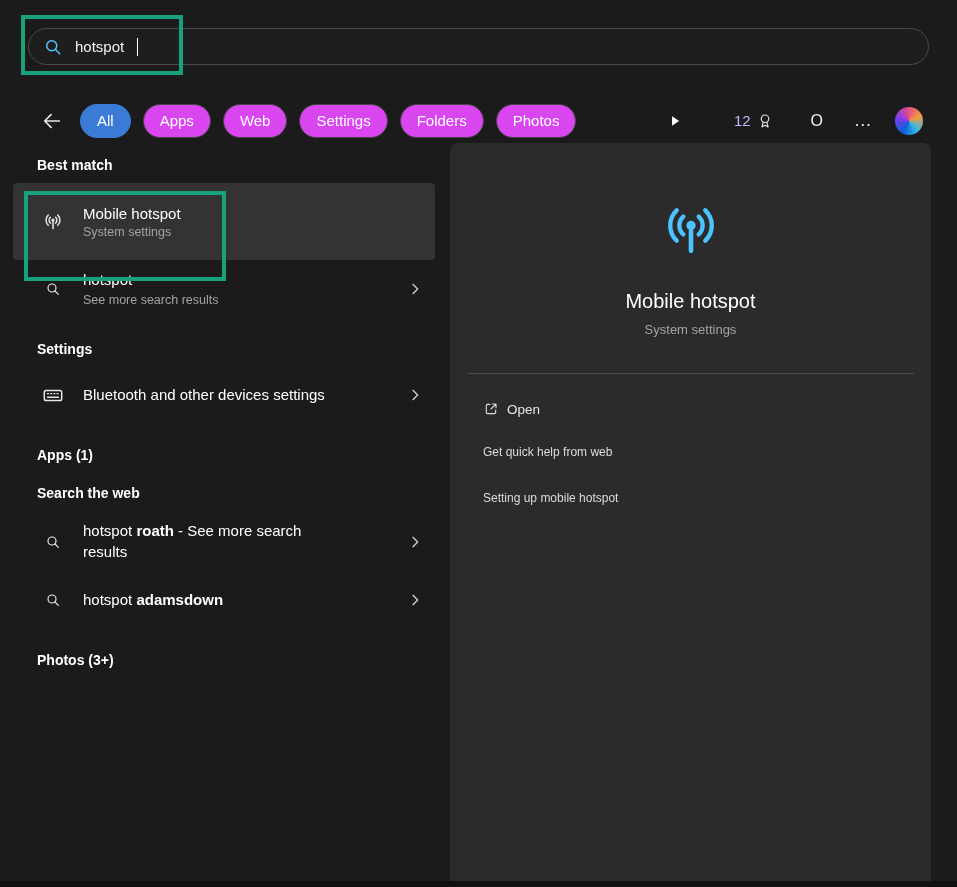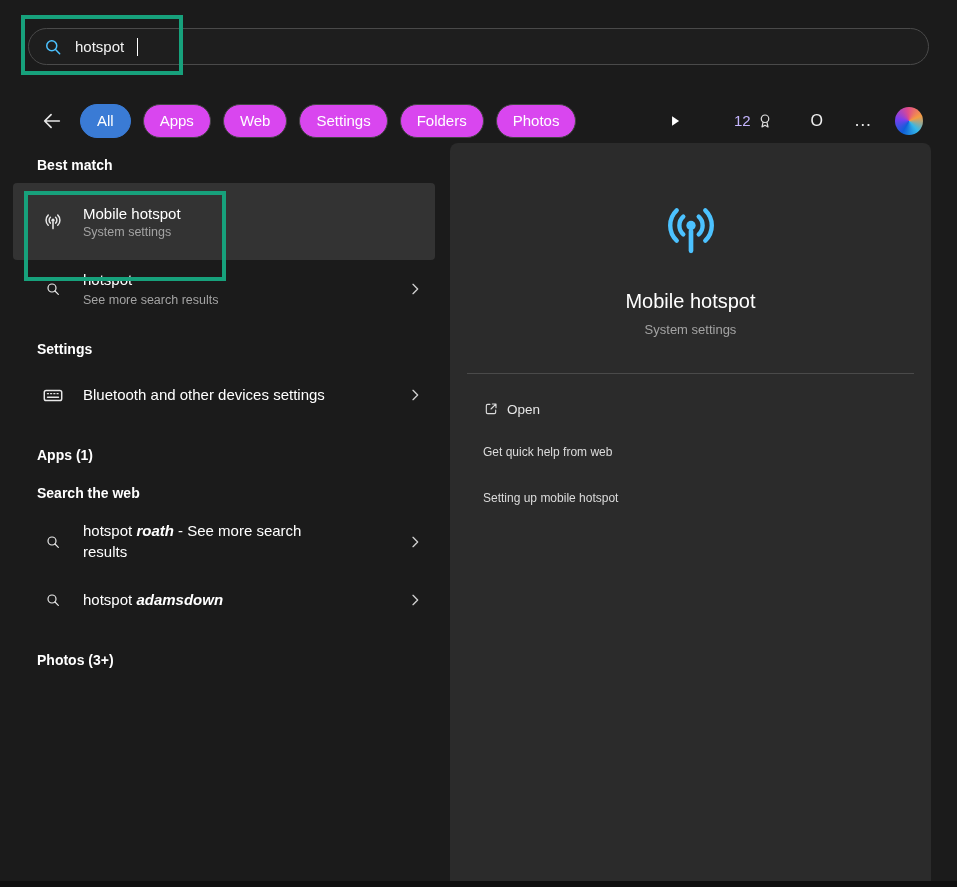--- a/index.html
+++ b/index.html
@@ -94,21 +94,21 @@
   .preview-sub { margin-top:9px; font-size:13px; color:#a3a3a3; }
   .divider { margin-top:36px; width:447px; height:1px; background:#4a4a4a; }
   .action-list { width:100%; padding:0 17px; }
   .action-row { display:flex; align-items:center; gap:8px; padding:14px 16px;
     font-size:13.5px; color:#e6e6e6; cursor:pointer; border-radius:4px; }
   .action-row svg { width:16px; height:16px; color:#dcdcdc; }
   .link-row { padding:14px 16px; font-size:12px; color:#dcdcdc; cursor:pointer; border-radius:4px; }
   .action-row:first-child { margin-top:13px; }
   .link-row + .link-row { margin-top:4px; }
 
-  .bold { font-weight:bold;font-style:italic; }
+  .bold { font-weight:bold; }
   .defs { position:absolute; width:0; height:0; overflow:hidden; }
 </style>
 </head>
 <body>
 
 <svg class="defs" xmlns="http://www.w3.org/2000/svg">
   <defs>
     <symbol id="icon-hotspot" viewBox="0 0 24 24">
       <circle cx="12" cy="10" r="1.7" fill="currentColor"></circle>
       <path d="M12 12v7.2" stroke="currentColor" stroke-width="1.7" stroke-linecap="round" fill="none"></path>

